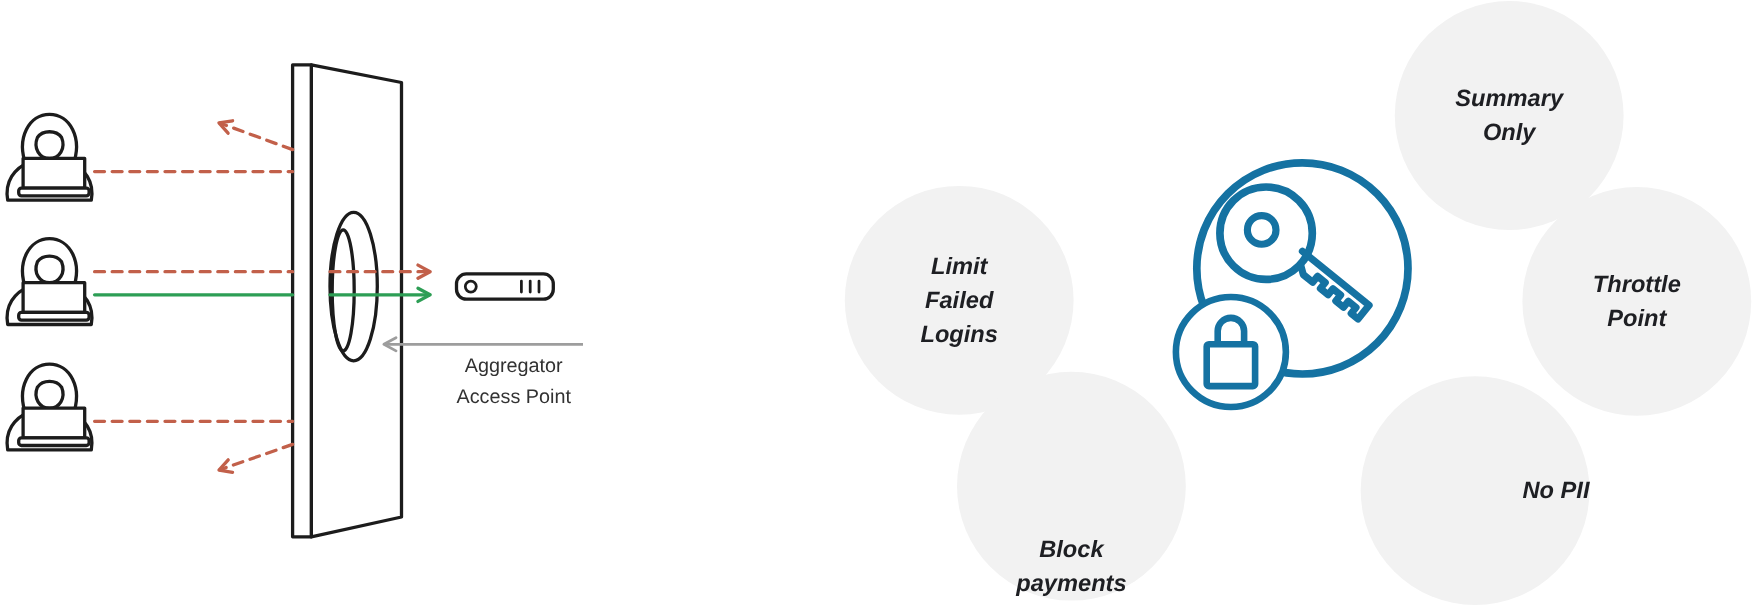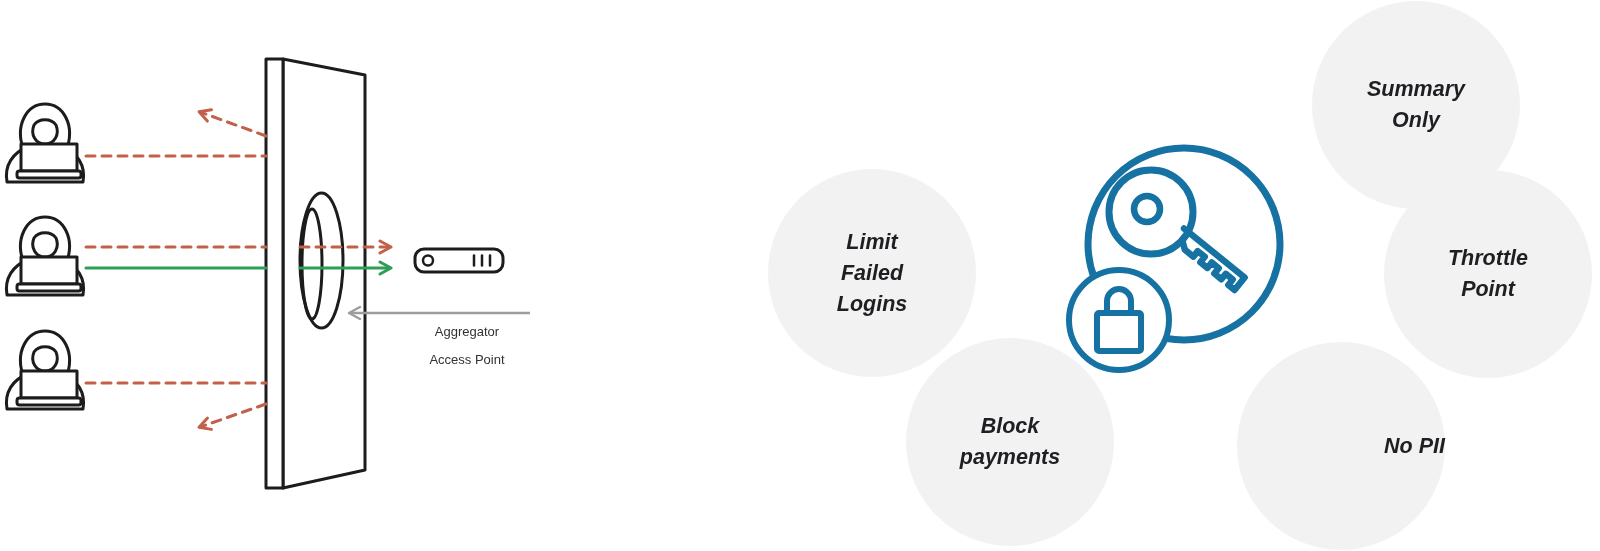--- a/index.html
+++ b/index.html
@@ -1,29 +1,29 @@
 <!DOCTYPE html>
 <html><head>
 <meta charset="utf-8">
 <style>
   html,body{margin:0;padding:0;background:#fff;}
   .stage{position:relative;width:1600px;height:551px;background:#fff;overflow:hidden;
          font-family:"Liberation Sans",sans-serif;}
   .left-svg{position:absolute;left:0;top:0;}
   .ap-label{position:absolute;left:357px;top:318px;width:220px;text-align:center;
-            font-size:13px;line-height:28px;color:#323232;white-space:pre-line;}
+            font-size:18px;line-height:28px;color:#323232;white-space:pre-line;}
   .bubble{position:absolute;width:208px;height:208px;border-radius:50%;background:#f2f2f2;
           display:flex;align-items:center;justify-content:center;text-align:center;
           font-style:italic;font-weight:700;font-size:21.5px;line-height:31px;
           color:#1e1f23;white-space:pre-line;}
   .b-read{left:885px;top:0px;}
-  .b-summary{left:1312px;top:1px;}
+  .b-summary{left:1268px;top:1px;}
   .b-limit{left:768px;top:169px;}
   .b-throttle{left:1384px;top:170px;}
-  .b-block{left:906px;top:338px;}
+  .b-block{left:870px;top:338px;align-items:flex-end;}
   .b-nopii{left:1237px;top:342px;justify-content:flex-end;}
   .center-icon{position:absolute;left:1060px;top:138px;}
 </style>
 </head>
 <body>
 
 <div class="stage">
 
   <svg class="left-svg" width="560" height="551" viewBox="0 0 560 551">
     <defs>

